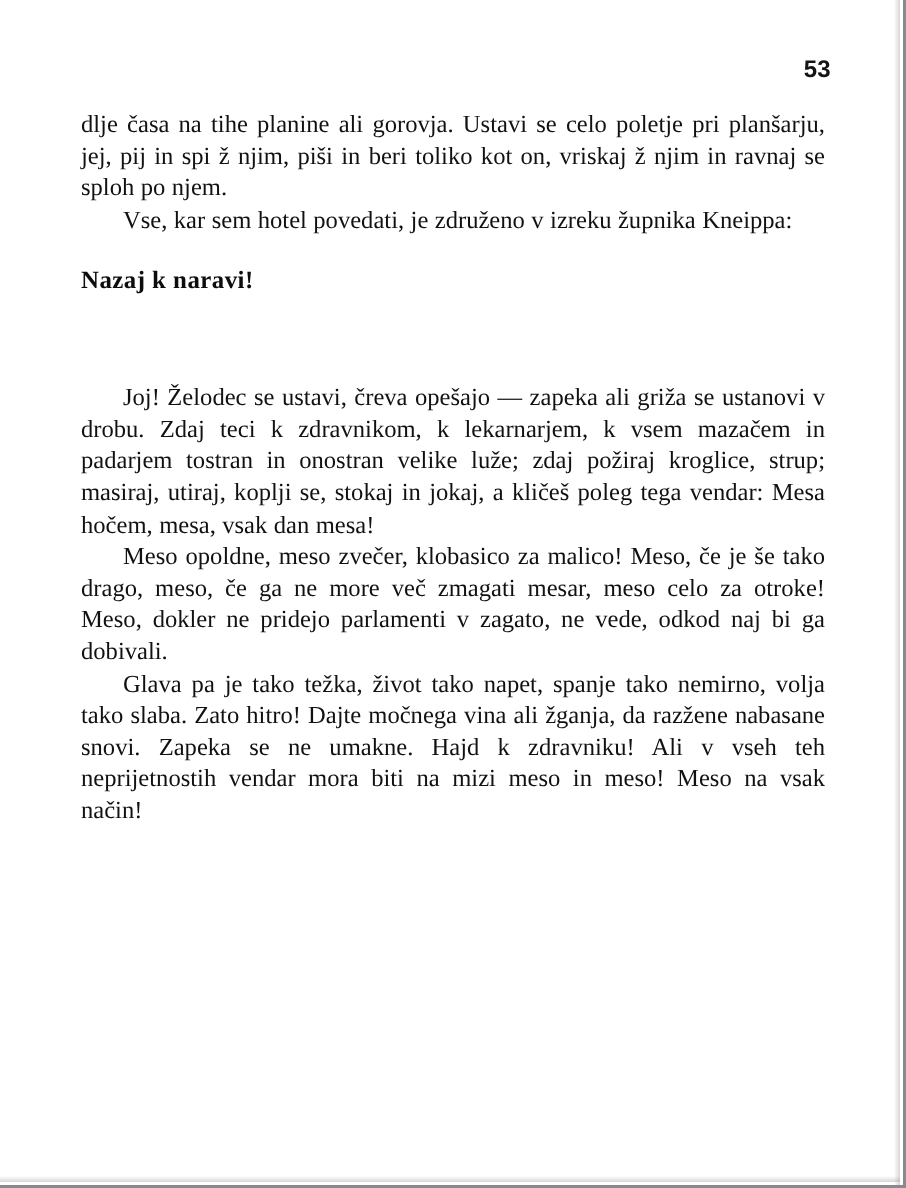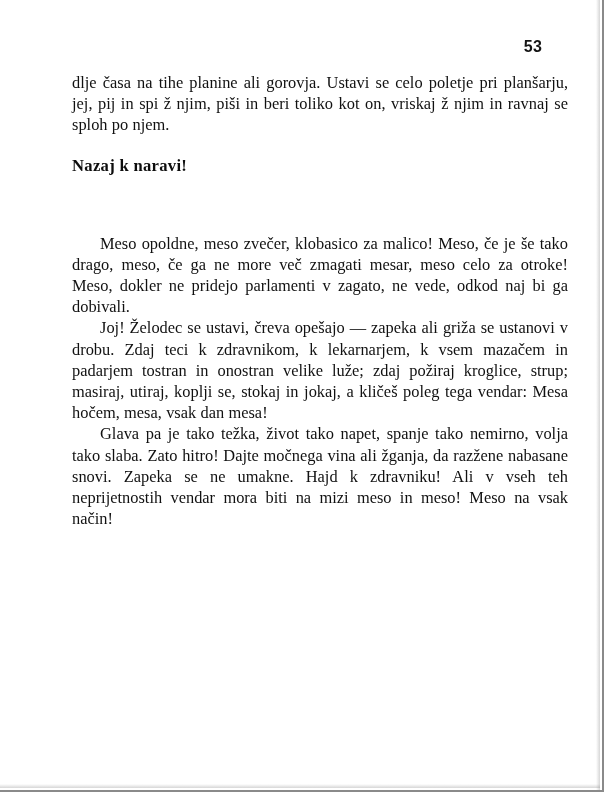--- a/index.html
+++ b/index.html
@@ -45,32 +45,32 @@
     bottom: 2px;
     height: 4px;
     background: linear-gradient(to top, rgba(120,120,120,0.30), rgba(120,120,120,0));
     pointer-events: none;
   }
 
   
   .folio {
     position: absolute;
     top: 38px;
-    right: 60px;
+    right: 48px;
     font-family: "Liberation Sans", "DejaVu Sans", sans-serif;
     font-weight: bold;
     font-size: 16px;
     letter-spacing: 0.2px;
     color: #141414;
   }
 
   
   .textblock {
     position: absolute;
-    left: 72px;
+    left: 54px;
     top: 72px;
     width: 496px;
   }
 
   p.para {
     margin: 0;
     font-size: 16.4px;
     line-height: 21.2px;
     text-align: justify;
     text-justify: inter-word;
@@ -108,34 +108,35 @@
 <div class="page-sheet">
 
   <div class="page-bottom-fade"></div>
 
   <div class="folio">53</div>
 
   <div class="textblock">
 
     <p class="para no-indent">dlje časa na tihe planine ali gorovja. Ustavi se celo poletje pri planšarju, jej, pij in spi ž njim, piši in beri toliko kot on, vriskaj ž njim in ravnaj se sploh po njem.</p>
 
+    <p class="para">Vse, kar sem hotel povedati, je združeno v izreku župnika Kneippa:</p>
 
     <div class="sp-before-heading"></div>
 
     <h2 class="section-heading">Nazaj k naravi!</h2>
 
     <div class="sp-after-heading"></div>
 
 
     <div class="sp-before-heading"></div>
 
 
     <div class="sp-after-heading"></div>
 
+    <p class="para">Joj! Želodec se ustavi, čreva opešajo — zapeka ali griža se ustanovi v drobu. Zdaj teci k zdravnikom, k lekarnarjem, k vsem mazačem in padarjem tostran in onostran velike luže; zdaj požiraj kroglice, strup; masiraj, utiraj, koplji se, stokaj in jokaj, a kličeš poleg tega vendar: Mesa hočem, mesa, vsak dan mesa!</p>
+
     <p class="para">Meso opoldne, meso zvečer, klobasico za malico! Meso, če je še tako drago, meso, če ga ne more več zmagati mesar, meso celo za otroke! Meso, dokler ne pridejo parlamenti v zagato, ne vede, odkod naj bi ga dobivali.</p>
-
-    <p class="para">Joj! Želodec se ustavi, čreva opešajo — zapeka ali griža se ustanovi v drobu. Zdaj teci k zdravnikom, k lekarnarjem, k vsem mazačem in padarjem tostran in onostran velike luže; zdaj požiraj kroglice, strup; masiraj, utiraj, koplji se, stokaj in jokaj, a kličeš poleg tega vendar: Mesa hočem, mesa, vsak dan mesa!</p>
 
 
     <p class="para">Glava pa je tako težka, život tako napet, spanje tako nemirno, volja tako slaba. Zato hitro! Dajte močnega vina ali žganja, da razžene nabasane snovi. Zapeka se ne umakne. Hajd k zdravniku! Ali v vseh teh neprijetnostih vendar mora biti na mizi meso in meso! Meso na vsak način!</p>
 
   </div>
 </div>
 
 </body></html>

